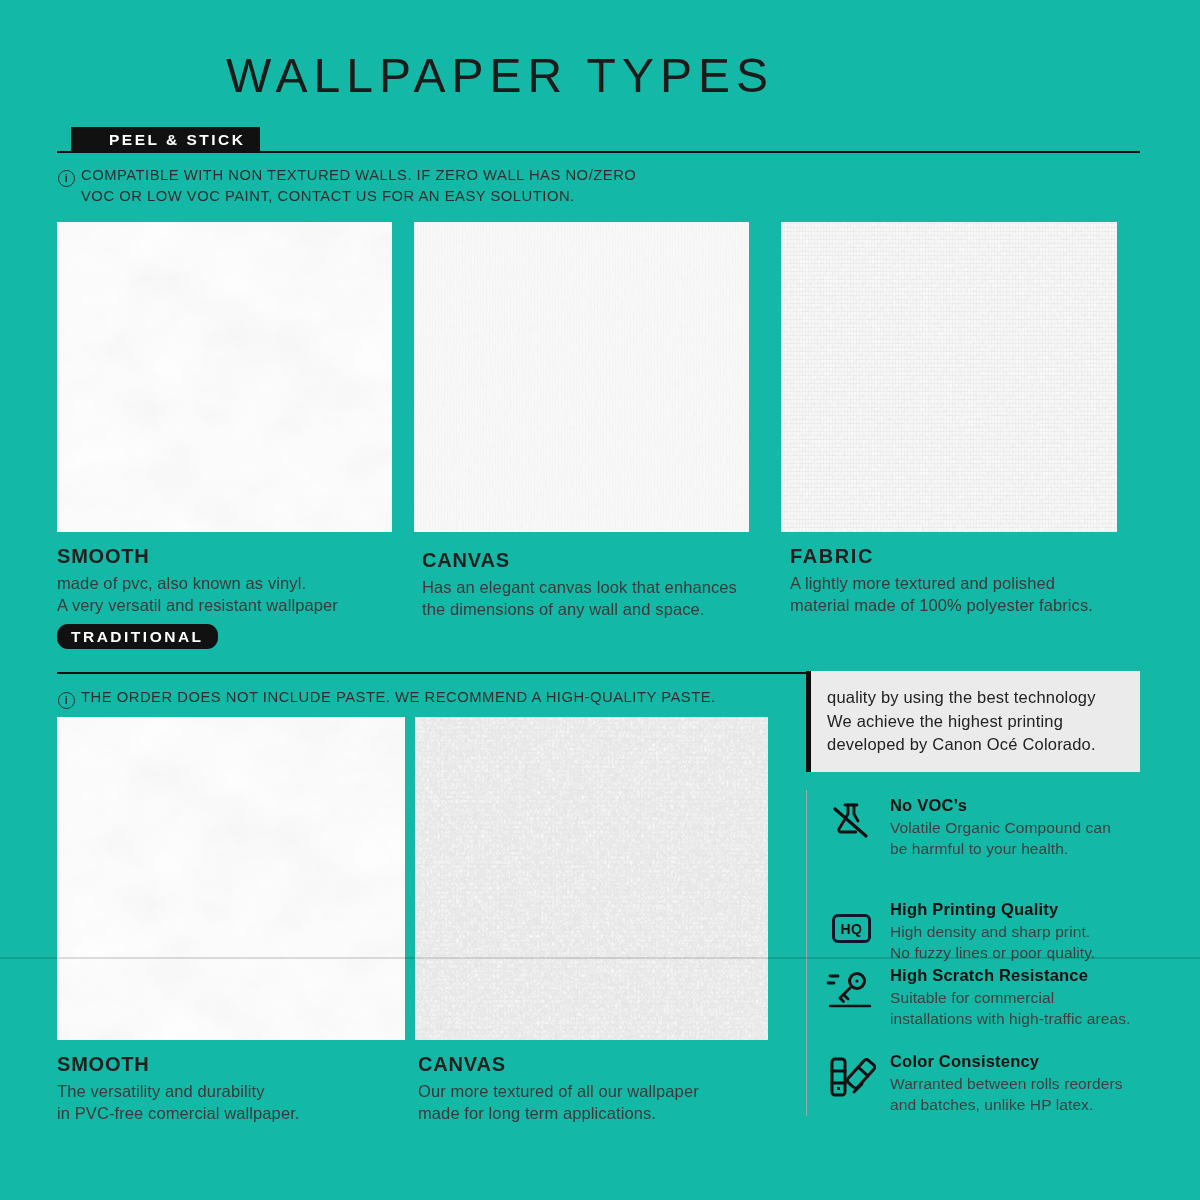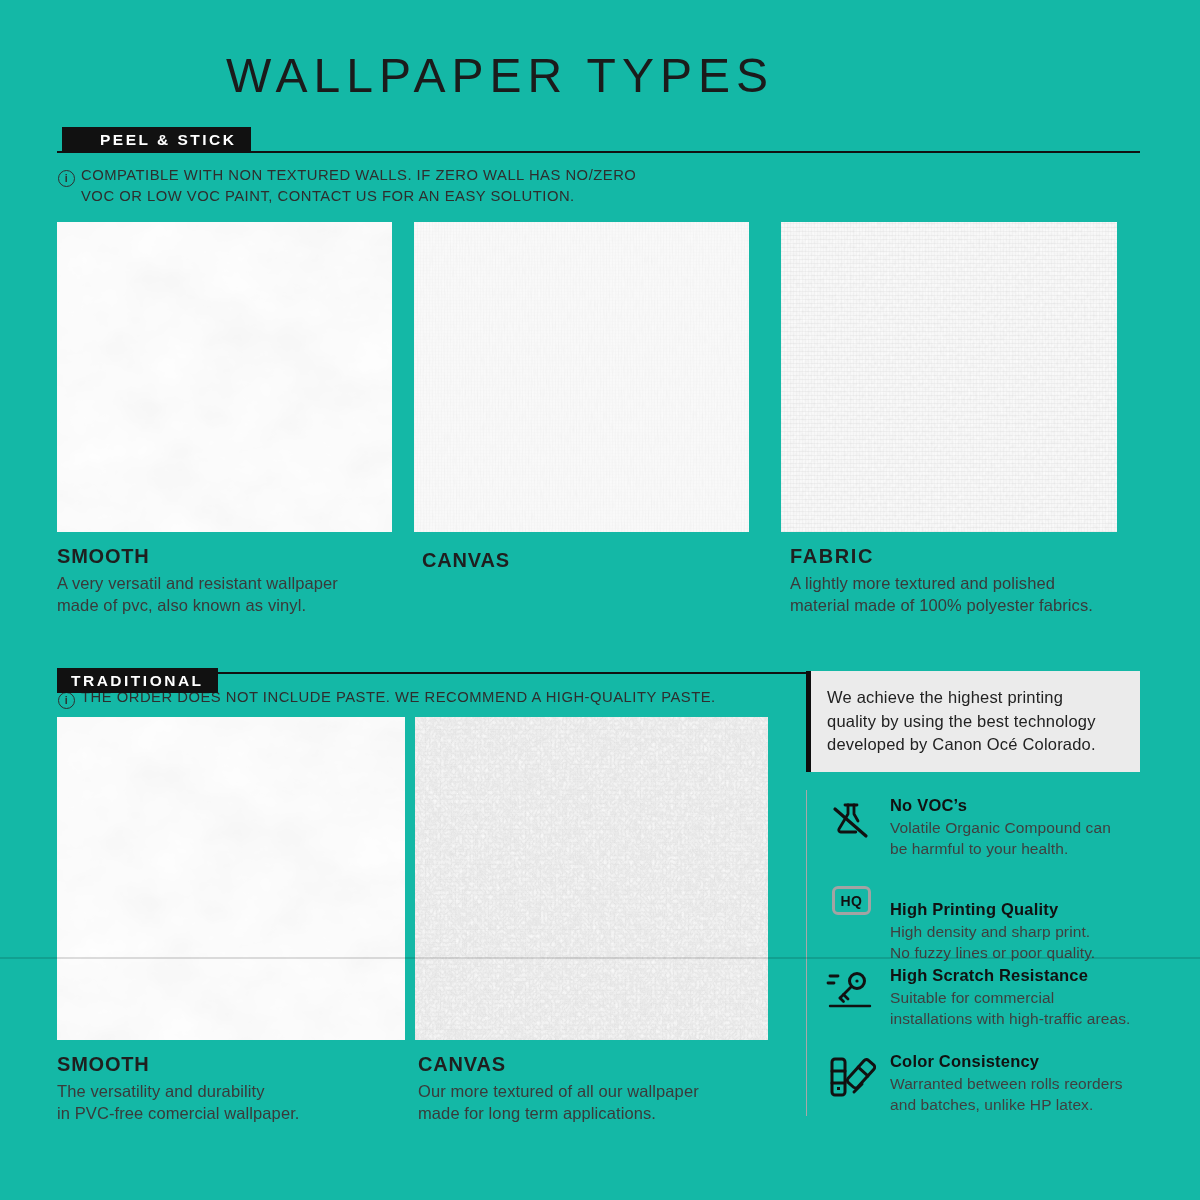--- a/index.html
+++ b/index.html
@@ -53,23 +53,23 @@
   .quote-box{
     width:313px;background:#ebebeb;border-left:5px solid #0d0d0d;
     padding:15px 0 15px 16px;font-size:16.5px;line-height:23.5px;color:#222222;letter-spacing:.2px;
   }
 
   
   .features-divider{width:1px;background:#a8a8a8;}
   .feature-title{font-size:16.5px;font-weight:bold;color:#111111;margin-bottom:3px;letter-spacing:.2px;}
   .feature-desc{font-size:15.5px;color:#3f3f3f;line-height:20.5px;letter-spacing:.1px;}
   .hq-badge{
-    width:33px;height:23px;border:3px solid #a3a3a3;border-radius:6px;
+    width:33px;height:23px;border:3px solid #0f172a;border-radius:6px;
     display:flex;align-items:center;justify-content:center;
-    font-size:14px;font-weight:bold;color:#111;letter-spacing:.5px;
+    font-size:14px;font-weight:bold;color:#111;letter-spacing:.5px;margin-top:28px;
   }
 
   .seam-line{left:0;top:957px;width:1200px;height:2px;background:rgba(0,0,0,.13);z-index:6;}
 </style>
 </head>
 <body>
 
 <svg width="0" height="0" style="position:absolute" aria-hidden="true">
   <defs>
     <filter id="fPaper" x="-5%" y="-5%" width="110%" height="110%">
@@ -113,21 +113,21 @@
       </feComponentTransfer>
     </filter>
   </defs>
 </svg>
 
 <div id="page">
 
   <div class="abs page-title">WALLPAPER TYPES</div>
 
   <div class="abs section-line" style="left:57px;right:60px;top:151px;"></div>
-  <div class="abs section-label" style="left:62px;top:127px;padding-left:38px;">PEEL &amp; STICK</div>
+  <div class="abs section-label" style="left:71px;top:127px;padding-left:38px;">PEEL &amp; STICK</div>
 
   <div class="abs note" style="left:58px;top:166px;">
     <span class="info-icon">i</span><span>COMPATIBLE WITH NON TEXTURED WALLS. IF ZERO WALL HAS NO/ZERO</span>
     <div style="margin-left:23px;">VOC OR LOW VOC PAINT, CONTACT US FOR AN EASY SOLUTION.</div>
   </div>
 
   <div class="abs swatch sw-smooth" style="left:57px;top:222px;width:335px;height:310px;">
     <svg class="texfill">
         <rect width="100%" height="100%" filter="url(#fPaper)"></rect>
       </svg>
@@ -138,34 +138,38 @@
       </svg>
   </div>
   <div class="abs swatch sw-fabric" style="left:781px;top:222px;width:336px;height:310px;">
     <svg class="texfill">
         <rect width="100%" height="100%" filter="url(#fFine)"></rect>
       </svg>
   </div>
 
   <div class="abs sw-label" style="left:57px;top:545px;">SMOOTH</div>
   <div class="abs sw-desc" style="left:57px;top:573px;">
+    <div>made of pvc, also known as vinyl.</div>
     <div>A very versatil and resistant wallpaper</div>
-    <div>made of pvc, also known as vinyl.</div>
   </div>
 
   <div class="abs sw-label" style="left:422px;top:549px;">CANVAS</div>
+  <div class="abs sw-desc" style="left:422px;top:577px;">
+    <div>Has an elegant canvas look that enhances</div>
+    <div>the dimensions of any wall and space.</div>
+  </div>
 
   <div class="abs sw-label" style="left:790px;top:545px;letter-spacing:1.6px;">FABRIC</div>
   <div class="abs sw-desc" style="left:790px;top:573px;">
     <div>A lightly more textured and polished</div>
     <div>material made of 100% polyester fabrics.</div>
   </div>
 
   <div class="abs section-line" style="left:57px;right:60px;top:672px;"></div>
-  <div class="abs section-label" style="left:57px;top:668px;">TRADITIONAL</div>
+  <div class="abs section-label" style="left:57px;top:624px;border-radius:11px;">TRADITIONAL</div>
 
   <div class="abs note" style="left:58px;top:688px;">
     <span class="info-icon">i</span><span>THE ORDER DOES NOT INCLUDE PASTE. WE RECOMMEND A HIGH-QUALITY PASTE.</span>
   </div>
 
   <div class="abs swatch sw-smooth" style="left:57px;top:717px;width:348px;height:323px;">
     <svg class="texfill">
         <rect width="100%" height="100%" filter="url(#fPaper)"></rect>
       </svg>
   </div>
@@ -181,22 +185,22 @@
     <div>in PVC-free comercial wallpaper.</div>
   </div>
 
   <div class="abs sw-label" style="left:418px;top:1053px;">CANVAS</div>
   <div class="abs sw-desc" style="left:418px;top:1081px;">
     <div>Our more textured of all our wallpaper</div>
     <div>made for long term applications.</div>
   </div>
 
   <div class="abs quote-box" style="left:806px;top:671px;">
+    <div>quality by using the best technology</div>
     <div>We achieve the highest printing</div>
-    <div>quality by using the best technology</div>
     <div>developed by Canon Océ Colorado.</div>
   </div>
 
   <div class="abs features-divider" style="left:806px;top:790px;height:326px;"></div>
 
   <div class="abs" style="left:828px;top:800px;width:48px;">
     <svg width="46" height="44" viewBox="0 0 46 44" fill="none" stroke="#111" stroke-width="2.8" stroke-linecap="round" stroke-linejoin="round">
       <path d="M17 5 h12"></path>
       <path d="M20 5 v9 L11 29 a2 2 0 0 0 1.8 3 h15"></path>
       <path d="M26 5 v9 l4 7"></path>

